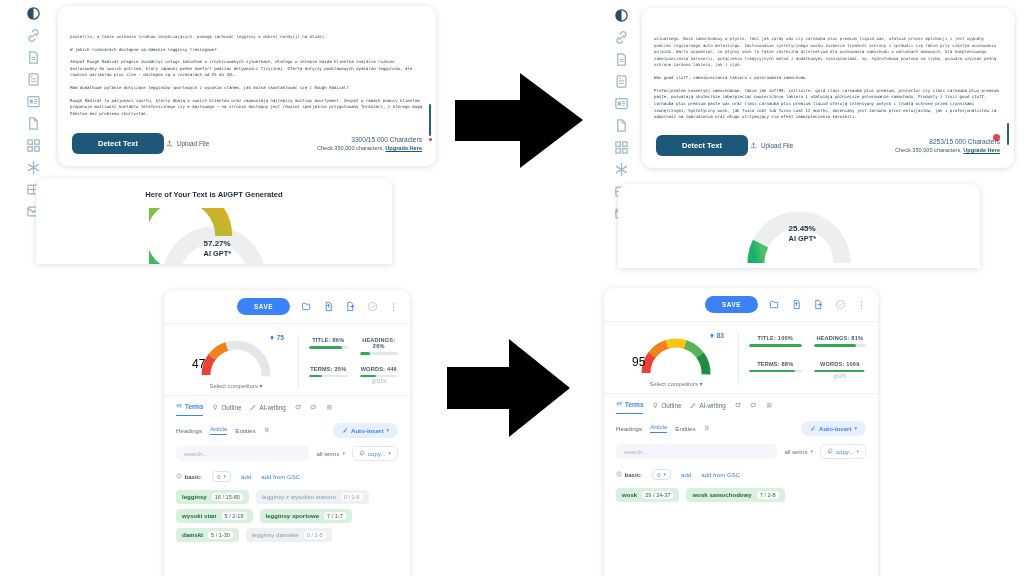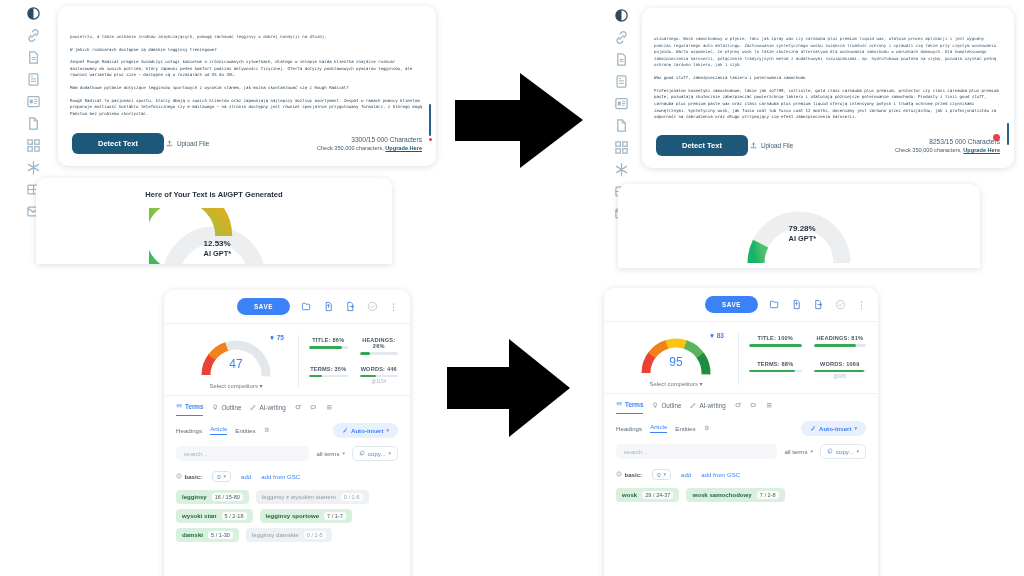--- a/index.html
+++ b/index.html
@@ -120,22 +120,22 @@
   }
   .tb-ic { width:11px; height:11px; color:#4a7fd4; cursor:pointer; }
   .tb-ic svg { width:100%; height:100%; display:block; }
   .tb-ic.grey { color:#b9c4d2; }
   .tb-dots { color:#8a98a8; font-size:9px; line-height:6px; letter-spacing:0; cursor:pointer; }
 
   .ed-metrics { display:flex; padding:9px 12px 6px 12px; }
   .m-left { width:120px; position:relative; }
   .cg-wrap { position:relative; width:88px; margin:0 auto; height:46px; }
   .cg-score {
-    position:absolute; left:0; right:0; top:24px; text-align:center;
-    font-size:12px; color:#3b82f6; font-weight:400;
+    position:absolute; left:0; right:0; top:24px; text-align:left;
+    font-size:12px; color:#000000; font-weight:400;
   }
   .cg-top {
     position:absolute; right:-4px; top:1px;
     display:flex; align-items:center; gap:2px;
     color:#3b82f6; font-size:6.6px; font-weight:700;
   }
   .cg-top svg { width:6px; height:6px; }
   .sel-comp {
     text-align:center; font-size:5.9px; color:#6b7a88; margin-top:4px; cursor:pointer;
   }
@@ -324,21 +324,21 @@
           <linearGradient id="gA" x1="0" y1="1" x2="1" y2="0">
             <stop offset="0%" stop-color="#19b36b"></stop>
             <stop offset="55%" stop-color="#8fc440"></stop>
             <stop offset="100%" stop-color="#f0a81b"></stop>
           </linearGradient>
         </defs>
         <path d="M22 70 A43 43 0 0 1 108 70" fill="none" stroke="#eceef0" stroke-width="17"></path>
         <path id="arcBefore" fill="none" stroke="url(#gA)" stroke-width="17" d="M22 70 A43 43 0 1 1 74.74 28.12"></path>
       </svg>
       <div class="gauge-lbl">
-        <div class="pct">12.53%</div>
+        <div class="pct">57.27%</div>
         <div class="sub">AI GPT*</div>
       </div>
     </div>
   </div>
 
   <div class="arrow" style="left:455px; top:68px; width:130px; height:105px;">
     <svg viewBox="0 0 130 105">
       <polygon points="0,32 65,32 65,5 128,52 65,100 65,73 0,73" fill="#000000"></polygon>
     </svg>
   </div>
@@ -438,21 +438,21 @@
         <defs>
           <linearGradient id="gB" x1="0" y1="1" x2="1" y2="0">
             <stop offset="0%" stop-color="#18b269"></stop>
             <stop offset="100%" stop-color="#4cc06a"></stop>
           </linearGradient>
         </defs>
         <path d="M22 70 A43 43 0 0 1 108 70" fill="none" stroke="#eceef0" stroke-width="17"></path>
         <path id="arcAfter" fill="none" stroke="url(#gB)" stroke-width="17" d="M22 70 A43 43 0 0 1 26.60 50.66"></path>
       </svg>
       <div class="gauge-lbl">
-        <div class="pct">79.28%</div>
+        <div class="pct">25.45%</div>
         <div class="sub">AI GPT*</div>
       </div>
     </div>
   </div>
 
   <div class="arrow" style="left:447px; top:337px; width:125px; height:102px;">
     <svg viewBox="0 0 125 102">
       <polygon points="0,30 62,30 62,2 123,51 62,100 62,72 0,72" fill="#000000"></polygon>
     </svg>
   </div>

